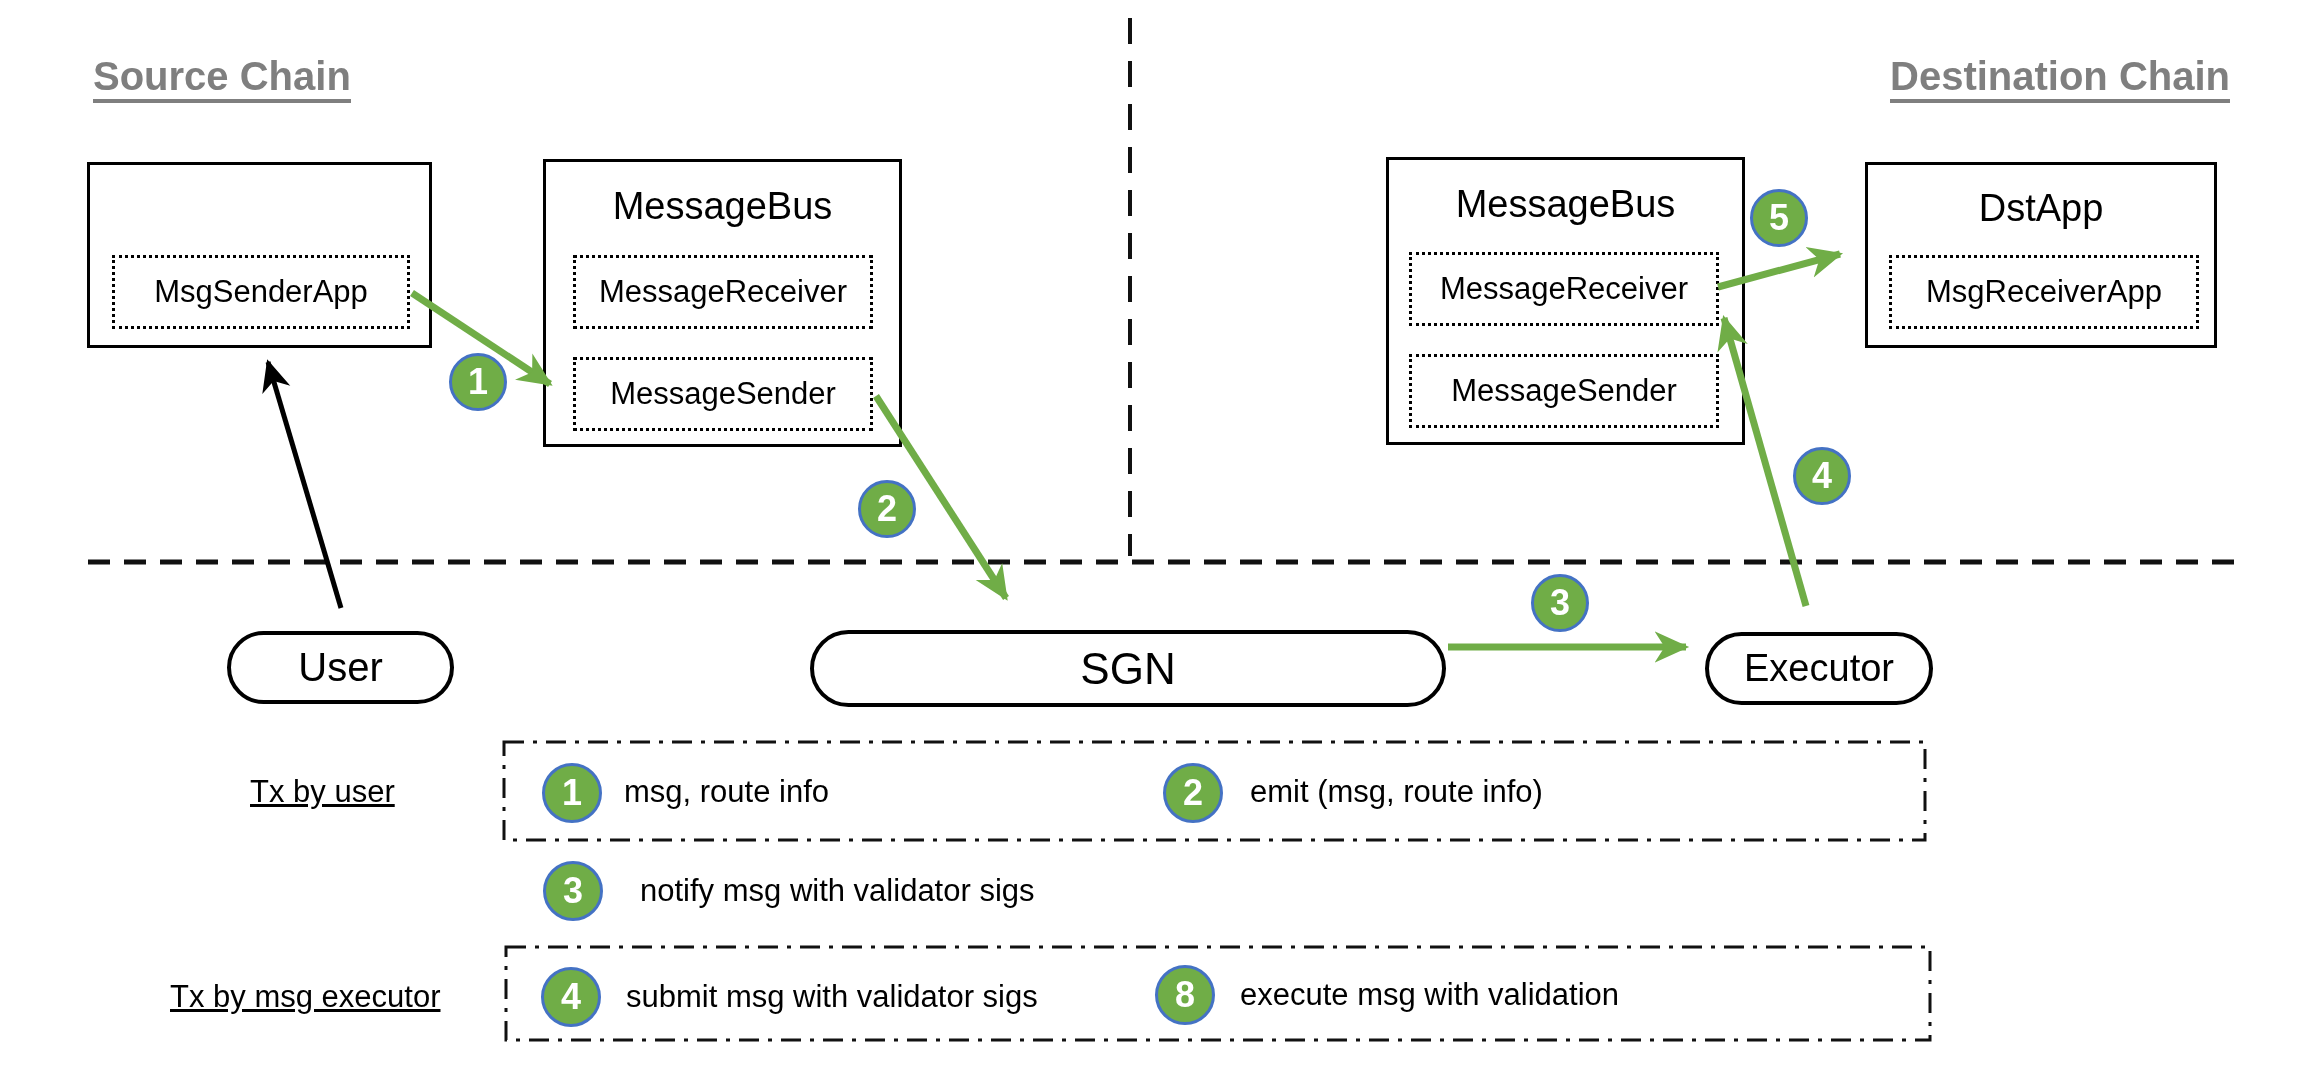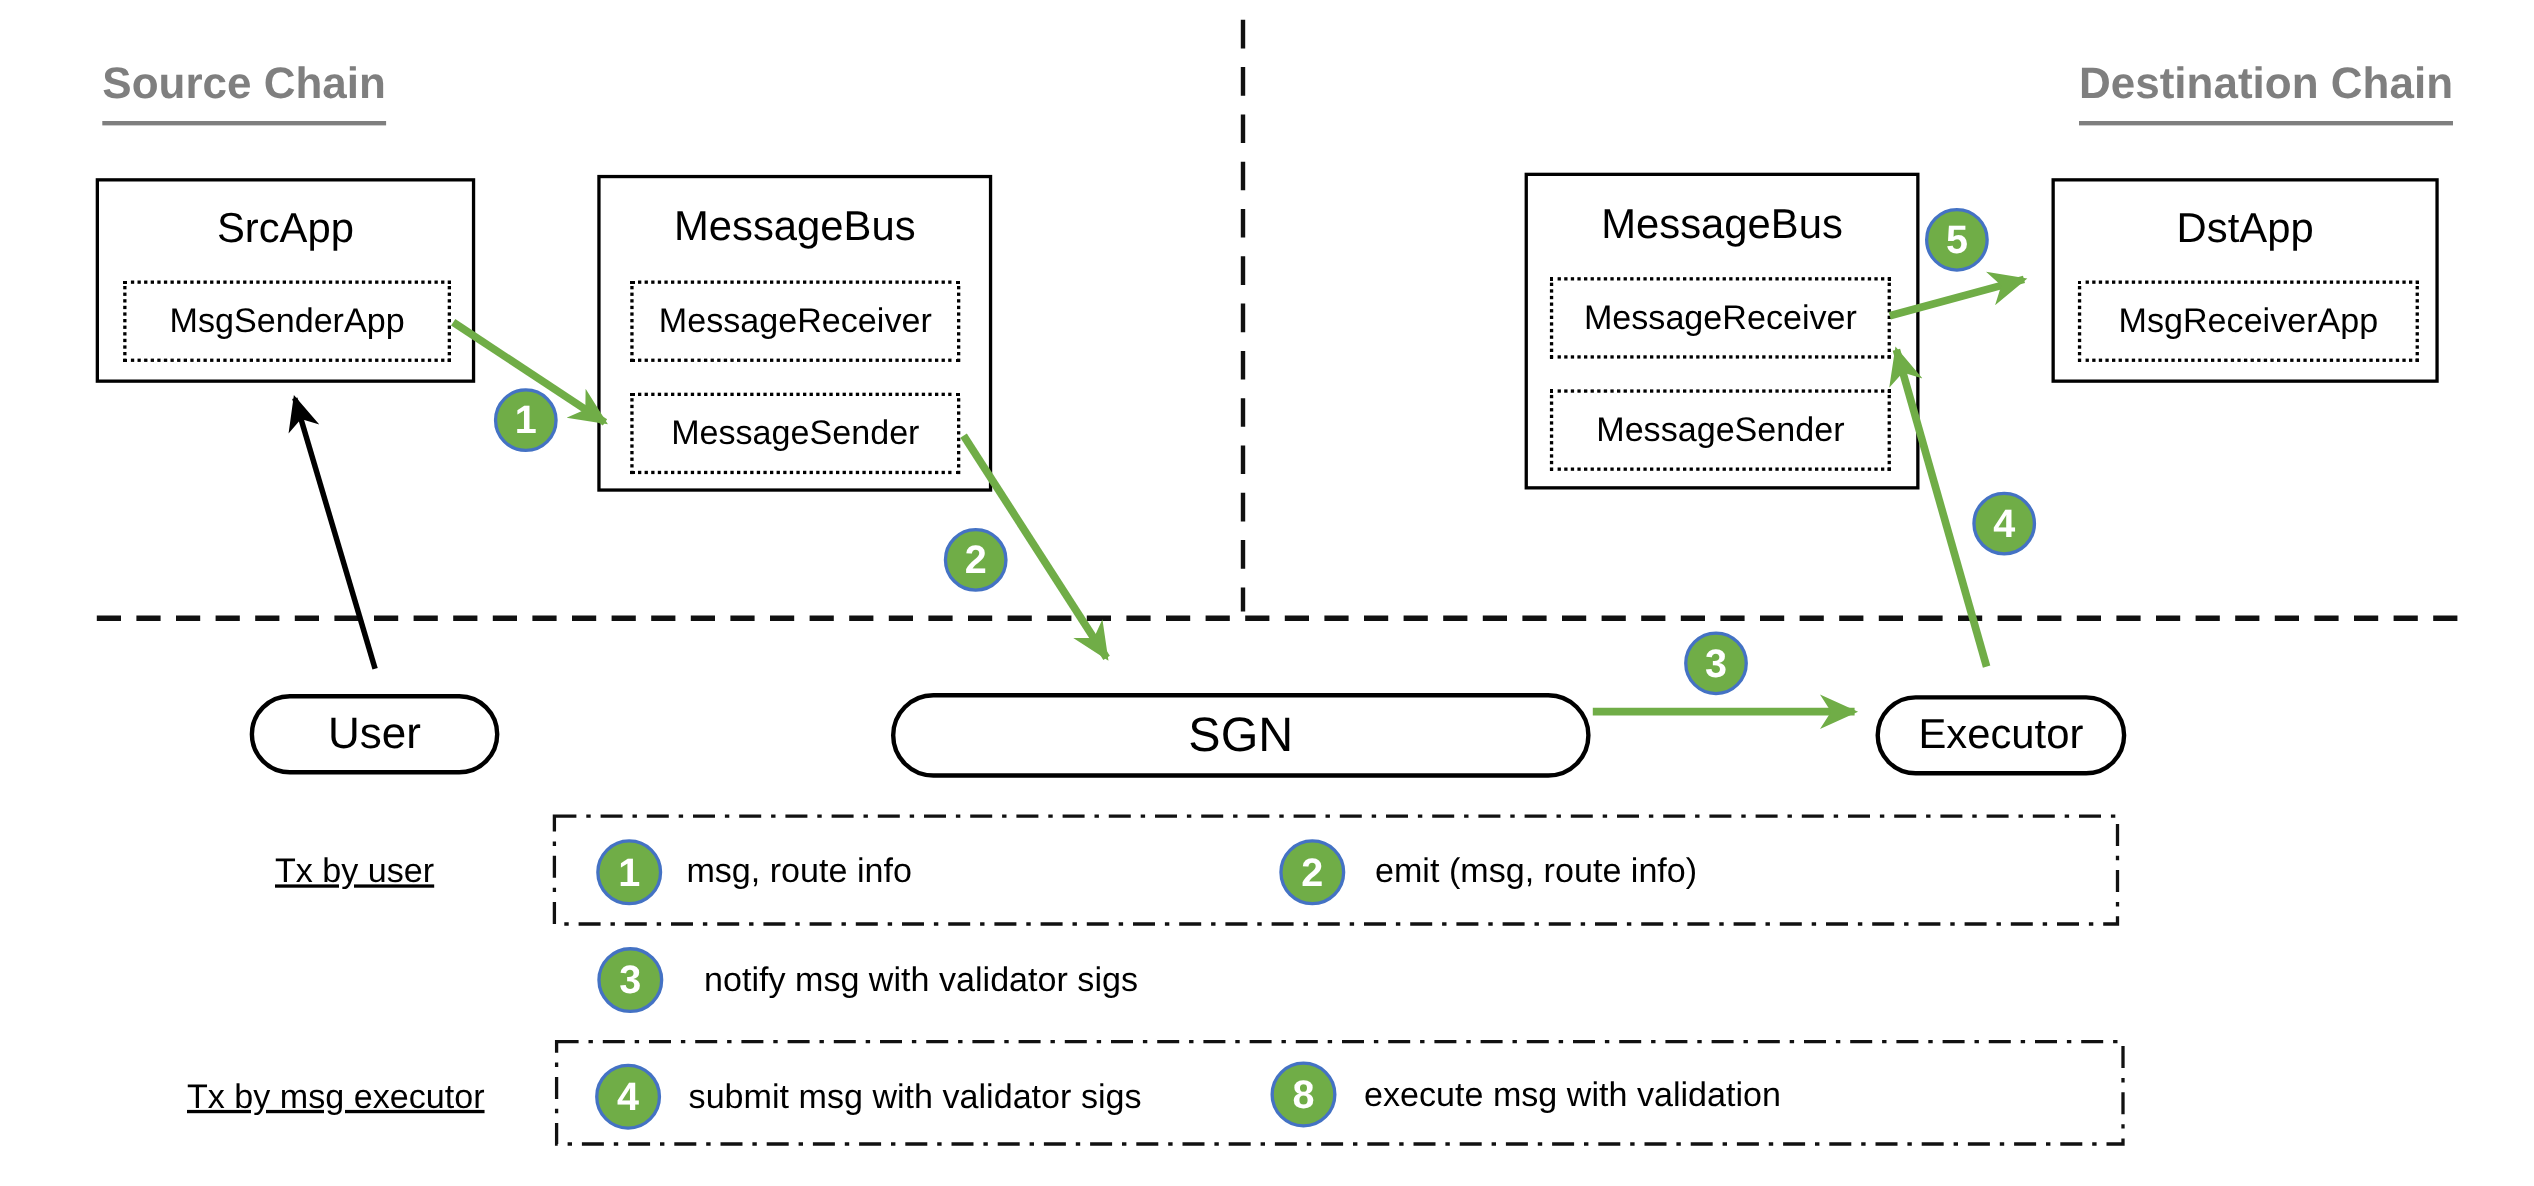--- a/index.html
+++ b/index.html
@@ -1,21 +1,21 @@
 <!DOCTYPE html>
 <html><head>
 <meta charset="utf-8">
 <style>
   html,body{margin:0;padding:0;background:#ffffff;}
   body{width:2304px;height:1078px;position:relative;overflow:hidden;
        font-family:"Liberation Sans", sans-serif;color:#000;}
 
   
   .chain-heading{position:absolute;font-size:40px;font-weight:bold;color:#7F7F7F;
-    border-bottom:4px solid #7F7F7F;padding-bottom:12px;line-height:1.1;}
+    border-bottom:4px solid #7F7F7F;padding-bottom:1px;line-height:1.1;}
 
   
   .box{position:absolute;border:3px solid #000;background:#fff;box-sizing:border-box;z-index:2;}
   .box-title{display:flex;align-items:center;justify-content:center;font-size:38px;}
   .inner{position:absolute;border:3px dotted #000;background:#fff;box-sizing:border-box;
     display:flex;align-items:center;justify-content:center;font-size:31px;}
 
   
   .pill{position:absolute;border:4px solid #000;border-radius:44px;background:#fff;
     box-sizing:border-box;display:flex;align-items:center;justify-content:center;z-index:2;margin-top:20px;}
@@ -34,21 +34,20 @@
   
   #overlay{position:absolute;left:0;top:0;z-index:5;pointer-events:none;}
 </style>
 </head>
 <body>
 
 <div class="chain-heading" style="left:93px;top:54px;">Source Chain</div>
 <div class="chain-heading" style="left:1890px;top:54px;">Destination Chain</div>
 
 <div class="box" style="left:87px;top:162px;width:345px;height:186px;">
-  <div class="box-title" style="height:86px;">SrcApp</div>
   <div class="inner" style="left:22px;top:90px;width:298px;height:74px;">MsgSenderApp</div>
 </div>
 
 <div class="box" style="left:543px;top:159px;width:359px;height:288px;">
   <div class="box-title" style="height:88px;">MessageBus</div>
   <div class="inner" style="left:27px;top:93px;width:300px;height:74px;">MessageReceiver</div>
   <div class="inner" style="left:27px;top:195px;width:300px;height:74px;">MessageSender</div>
 </div>
 
 <div class="box" style="left:1386px;top:157px;width:359px;height:288px;">

